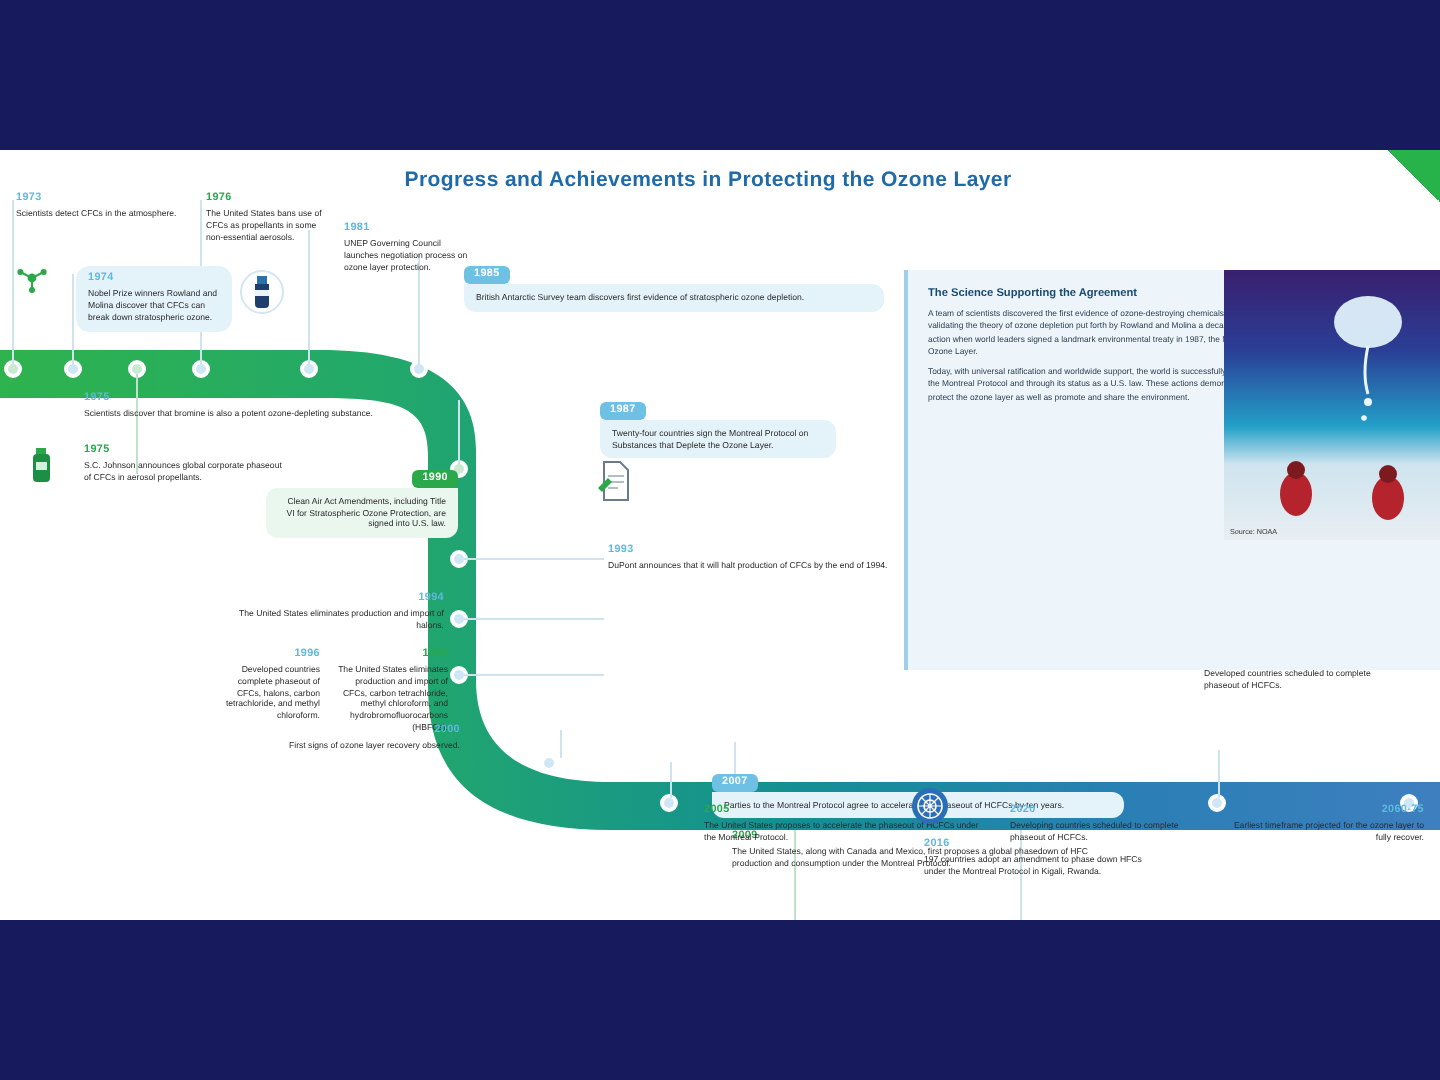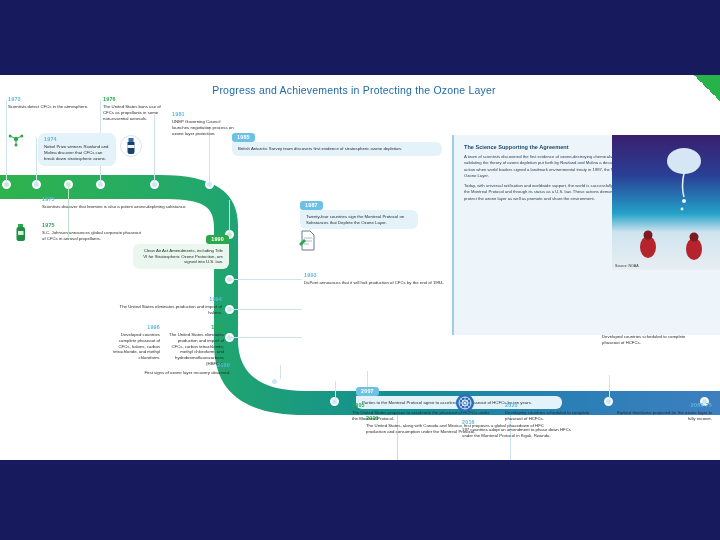--- a/index.html
+++ b/index.html
@@ -21,21 +21,21 @@
 
   
   .corner-accent {
     position:absolute; right:0; top:0; width:26px; height:26px;
     background:linear-gradient(225deg,#27b34a 0 50%, transparent 50% 100%);
   }
 
   .slide-title {
     position:absolute; top:9px; left:0; width:708px;
     text-align:center;
-    font-size:10.5px; font-weight:normal; color:#1f6aa8;
+    font-size:10.5px; font-weight:bold; color:#1f6aa8;
     letter-spacing:.2px;
   }
 
   
   .ribbon { position:absolute; left:0; top:0; width:720px; height:385px; }
 
   
   .ev { position:absolute; }
   .ev .yr {
     font-size:5.4px; font-weight:bold; line-height:1.1; margin-bottom:1.5px;

